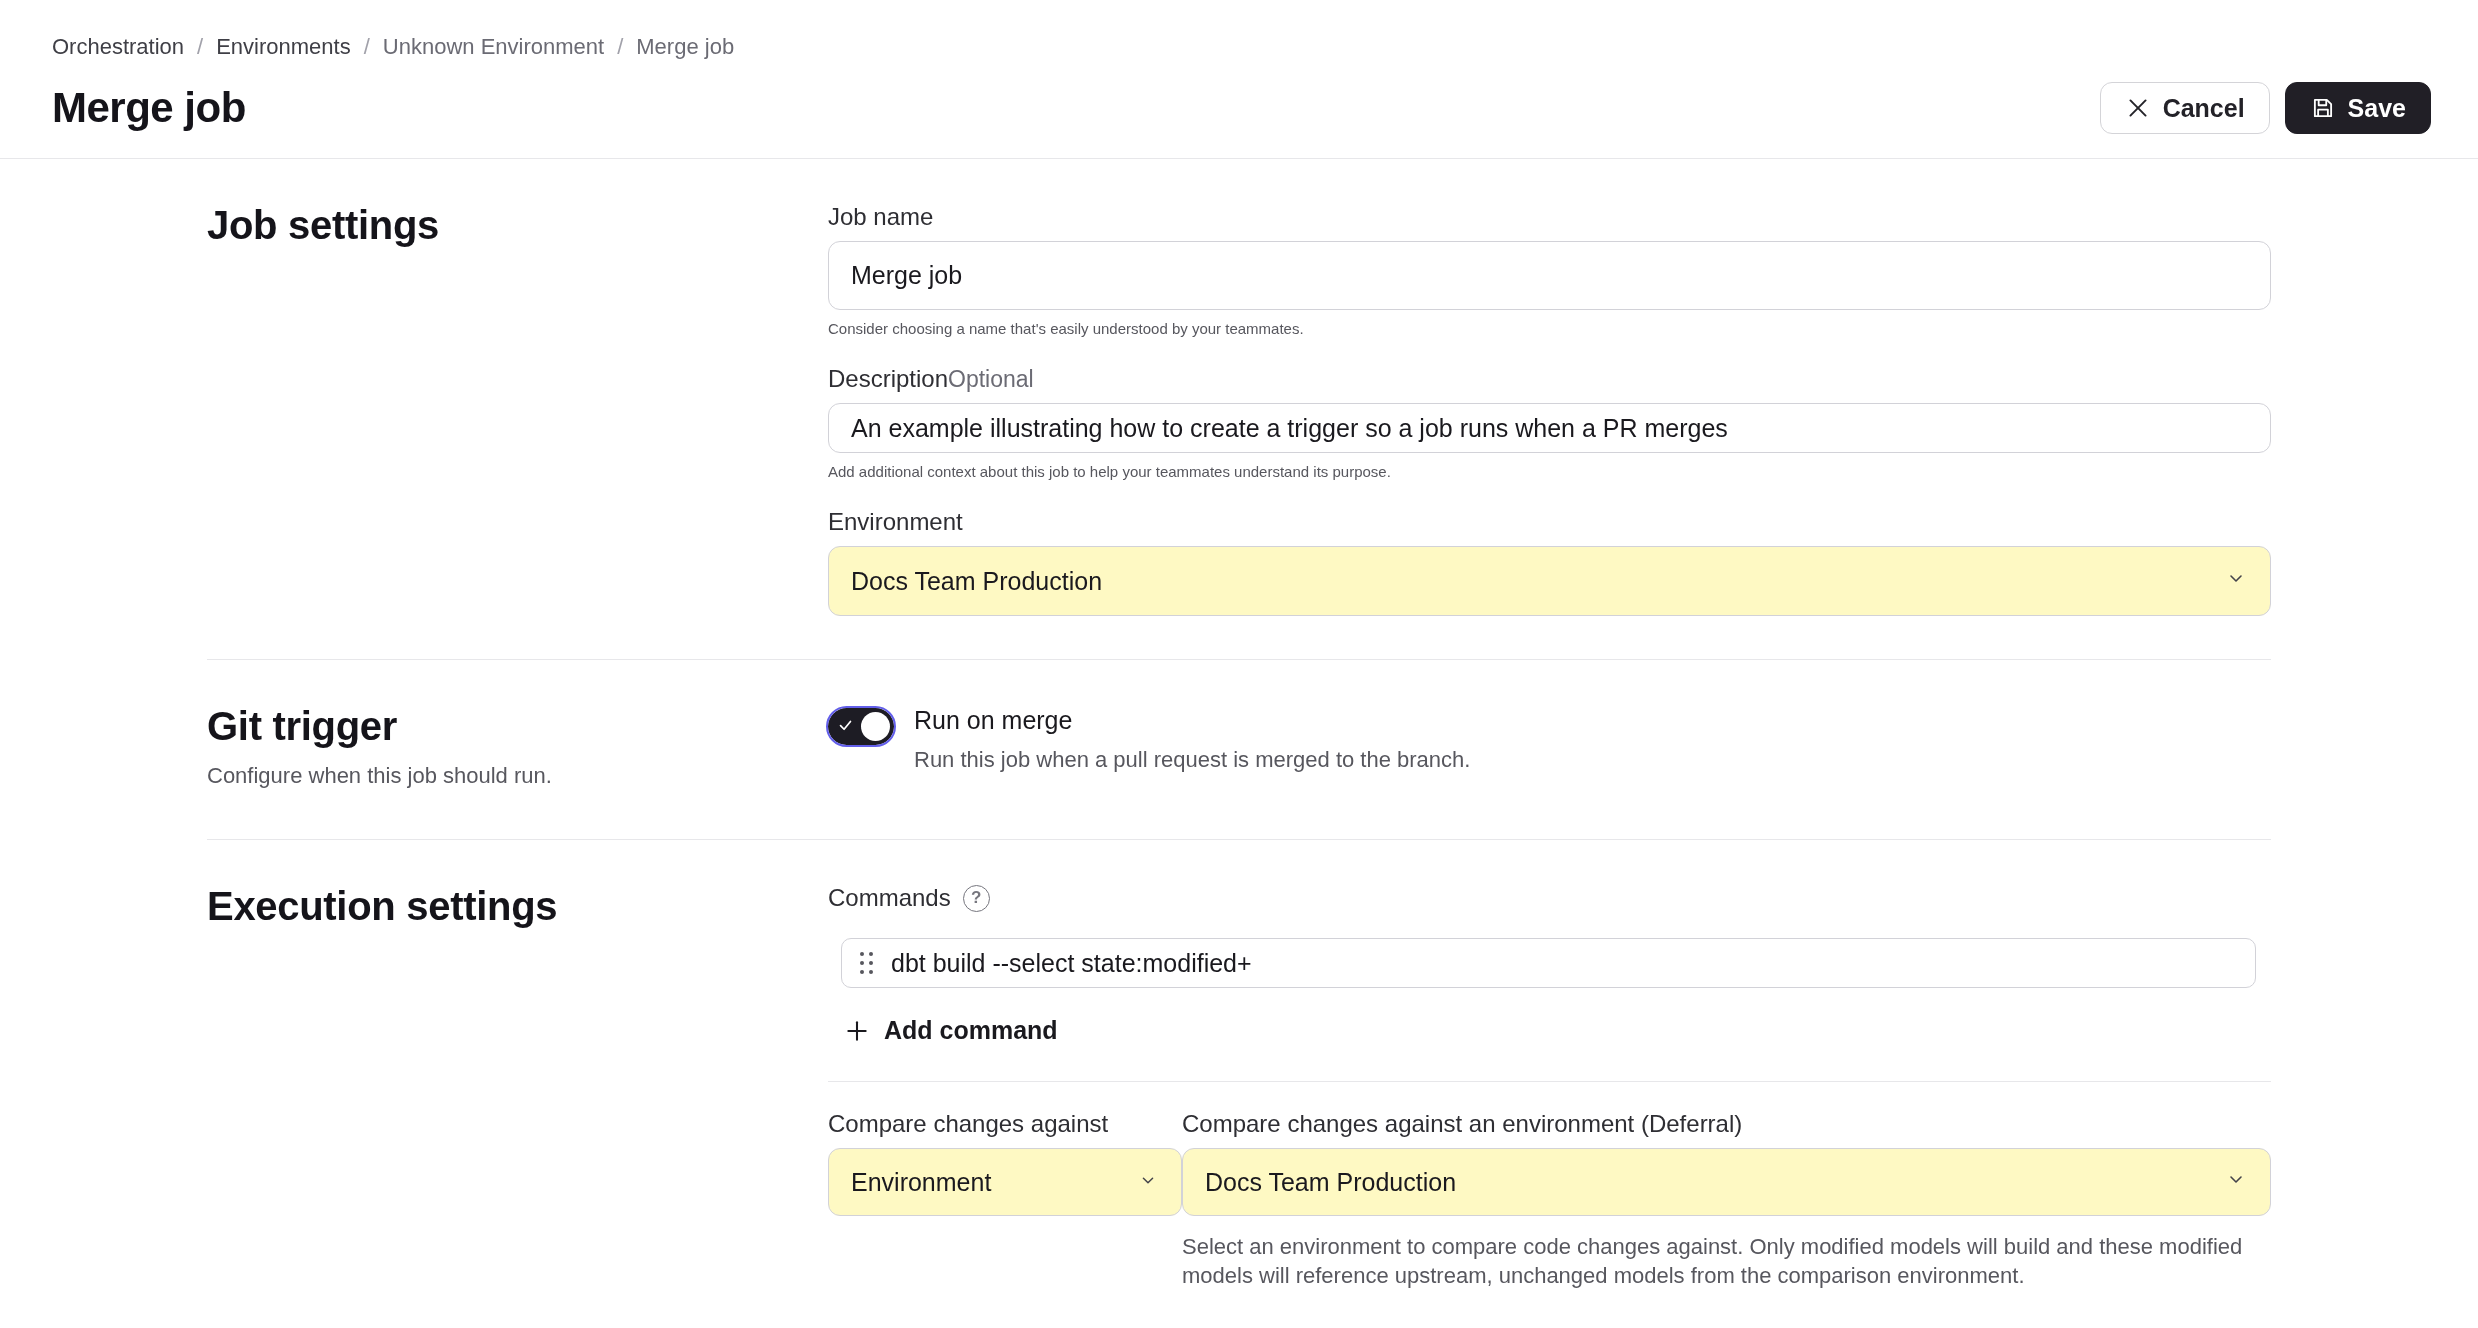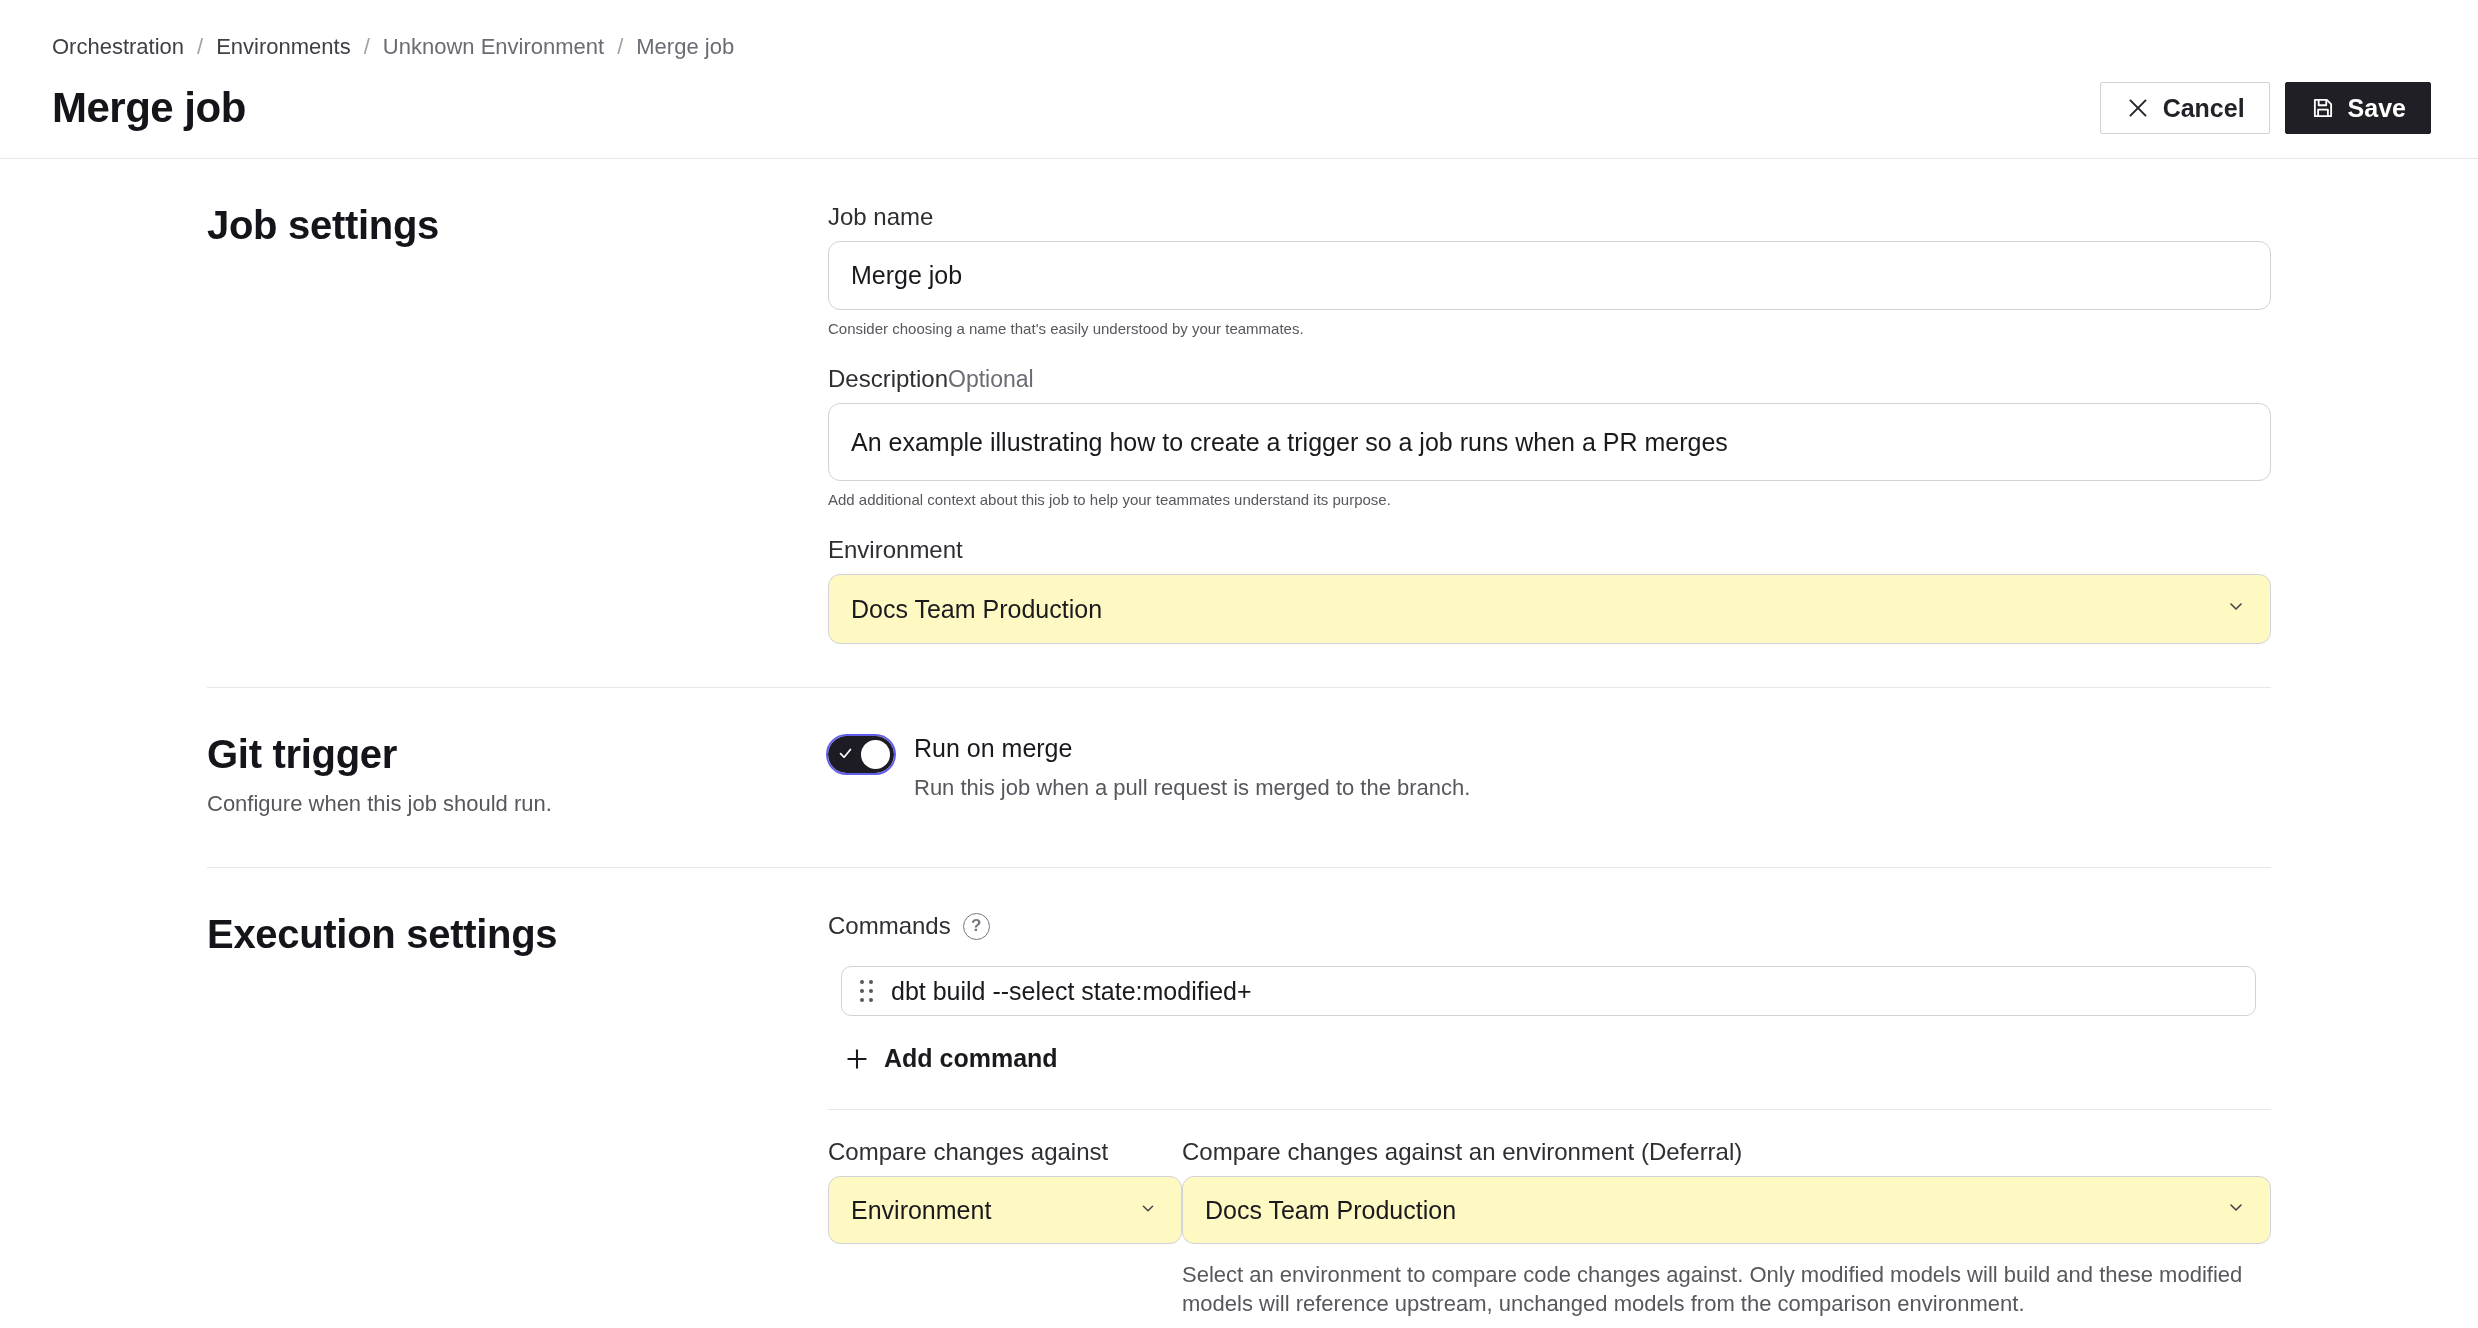--- a/index.html
+++ b/index.html
@@ -9,21 +9,21 @@
   
   .header { padding:34px 47px 24px 52px; border-bottom:1px solid #e7e7ea; background:#fff; }
   .breadcrumb { display:flex; align-items:flex-end; font-size:22px; margin-bottom:22px; }
   .crumb-link { color:#3f3f46; font-weight:500; text-decoration:none; cursor:pointer; }
   .crumb-muted { color:#6b6b74; font-weight:400; text-decoration:none; cursor:pointer; }
   .crumb-sep { color:#a1a1aa; margin:0 13px; font-weight:400; }
   .title-row { display:flex; align-items:center; justify-content:space-between; }
   .page-title { font-size:42px; font-weight:700; letter-spacing:-0.5px; color:#15141a; }
   .actions { display:flex; gap:15px; }
   .btn { display:flex; align-items:center; gap:12px; height:52px; padding:0 24px;
-    border-radius:2px; font-size:25px; font-weight:600; cursor:pointer;
+    border-radius:12px; font-size:25px; font-weight:600; cursor:pointer;
     font-family:"Liberation Sans", sans-serif; }
   .btn-secondary { background:#fff; border:1px solid #d4d4d8; color:#232228; }
   .btn-primary { background:#211f26; border:1px solid #211f26; color:#ffffff; }
 
   
   .main { padding:0 207px; }
   .section { display:flex; }
   .section-left { width:621px; flex:0 0 621px; }
   .section-right { flex:1; min-width:0; }
   .section-heading { font-size:40px; font-weight:700; color:#15141a; letter-spacing:-0.3px; }
@@ -133,21 +133,21 @@
           <label class="field-label">Job name</label>
         </div>
         <input class="text-input" type="text" value="Merge job" style="">
         <div class="helper">Consider choosing a name that's easily understood by your teammates.</div>
       </div>
       <div class="group">
         <div class="label-row">
           <label class="field-label">Description</label>
           <span class="optional">Optional</span>
         </div>
-        <input class="text-input" type="text" style="height: 78px;" value="An example illustrating how to create a trigger so a job runs when a PR merges">
+        <input class="text-input" type="text" style="height: 50px;" value="An example illustrating how to create a trigger so a job runs when a PR merges">
         <div class="helper">Add additional context about this job to help your teammates understand its purpose.</div>
       </div>
       <div class="group">
         <div class="label-row">
           <label class="field-label">Environment</label>
         </div>
         <div class="select">
           <span>Docs Team Production</span>
           <span class="chevron">
             <svg width="24" height="24" viewBox="0 0 24 24" fill="none" stroke="#44444a" stroke-width="1.6" stroke-linecap="round" stroke-linejoin="round">

